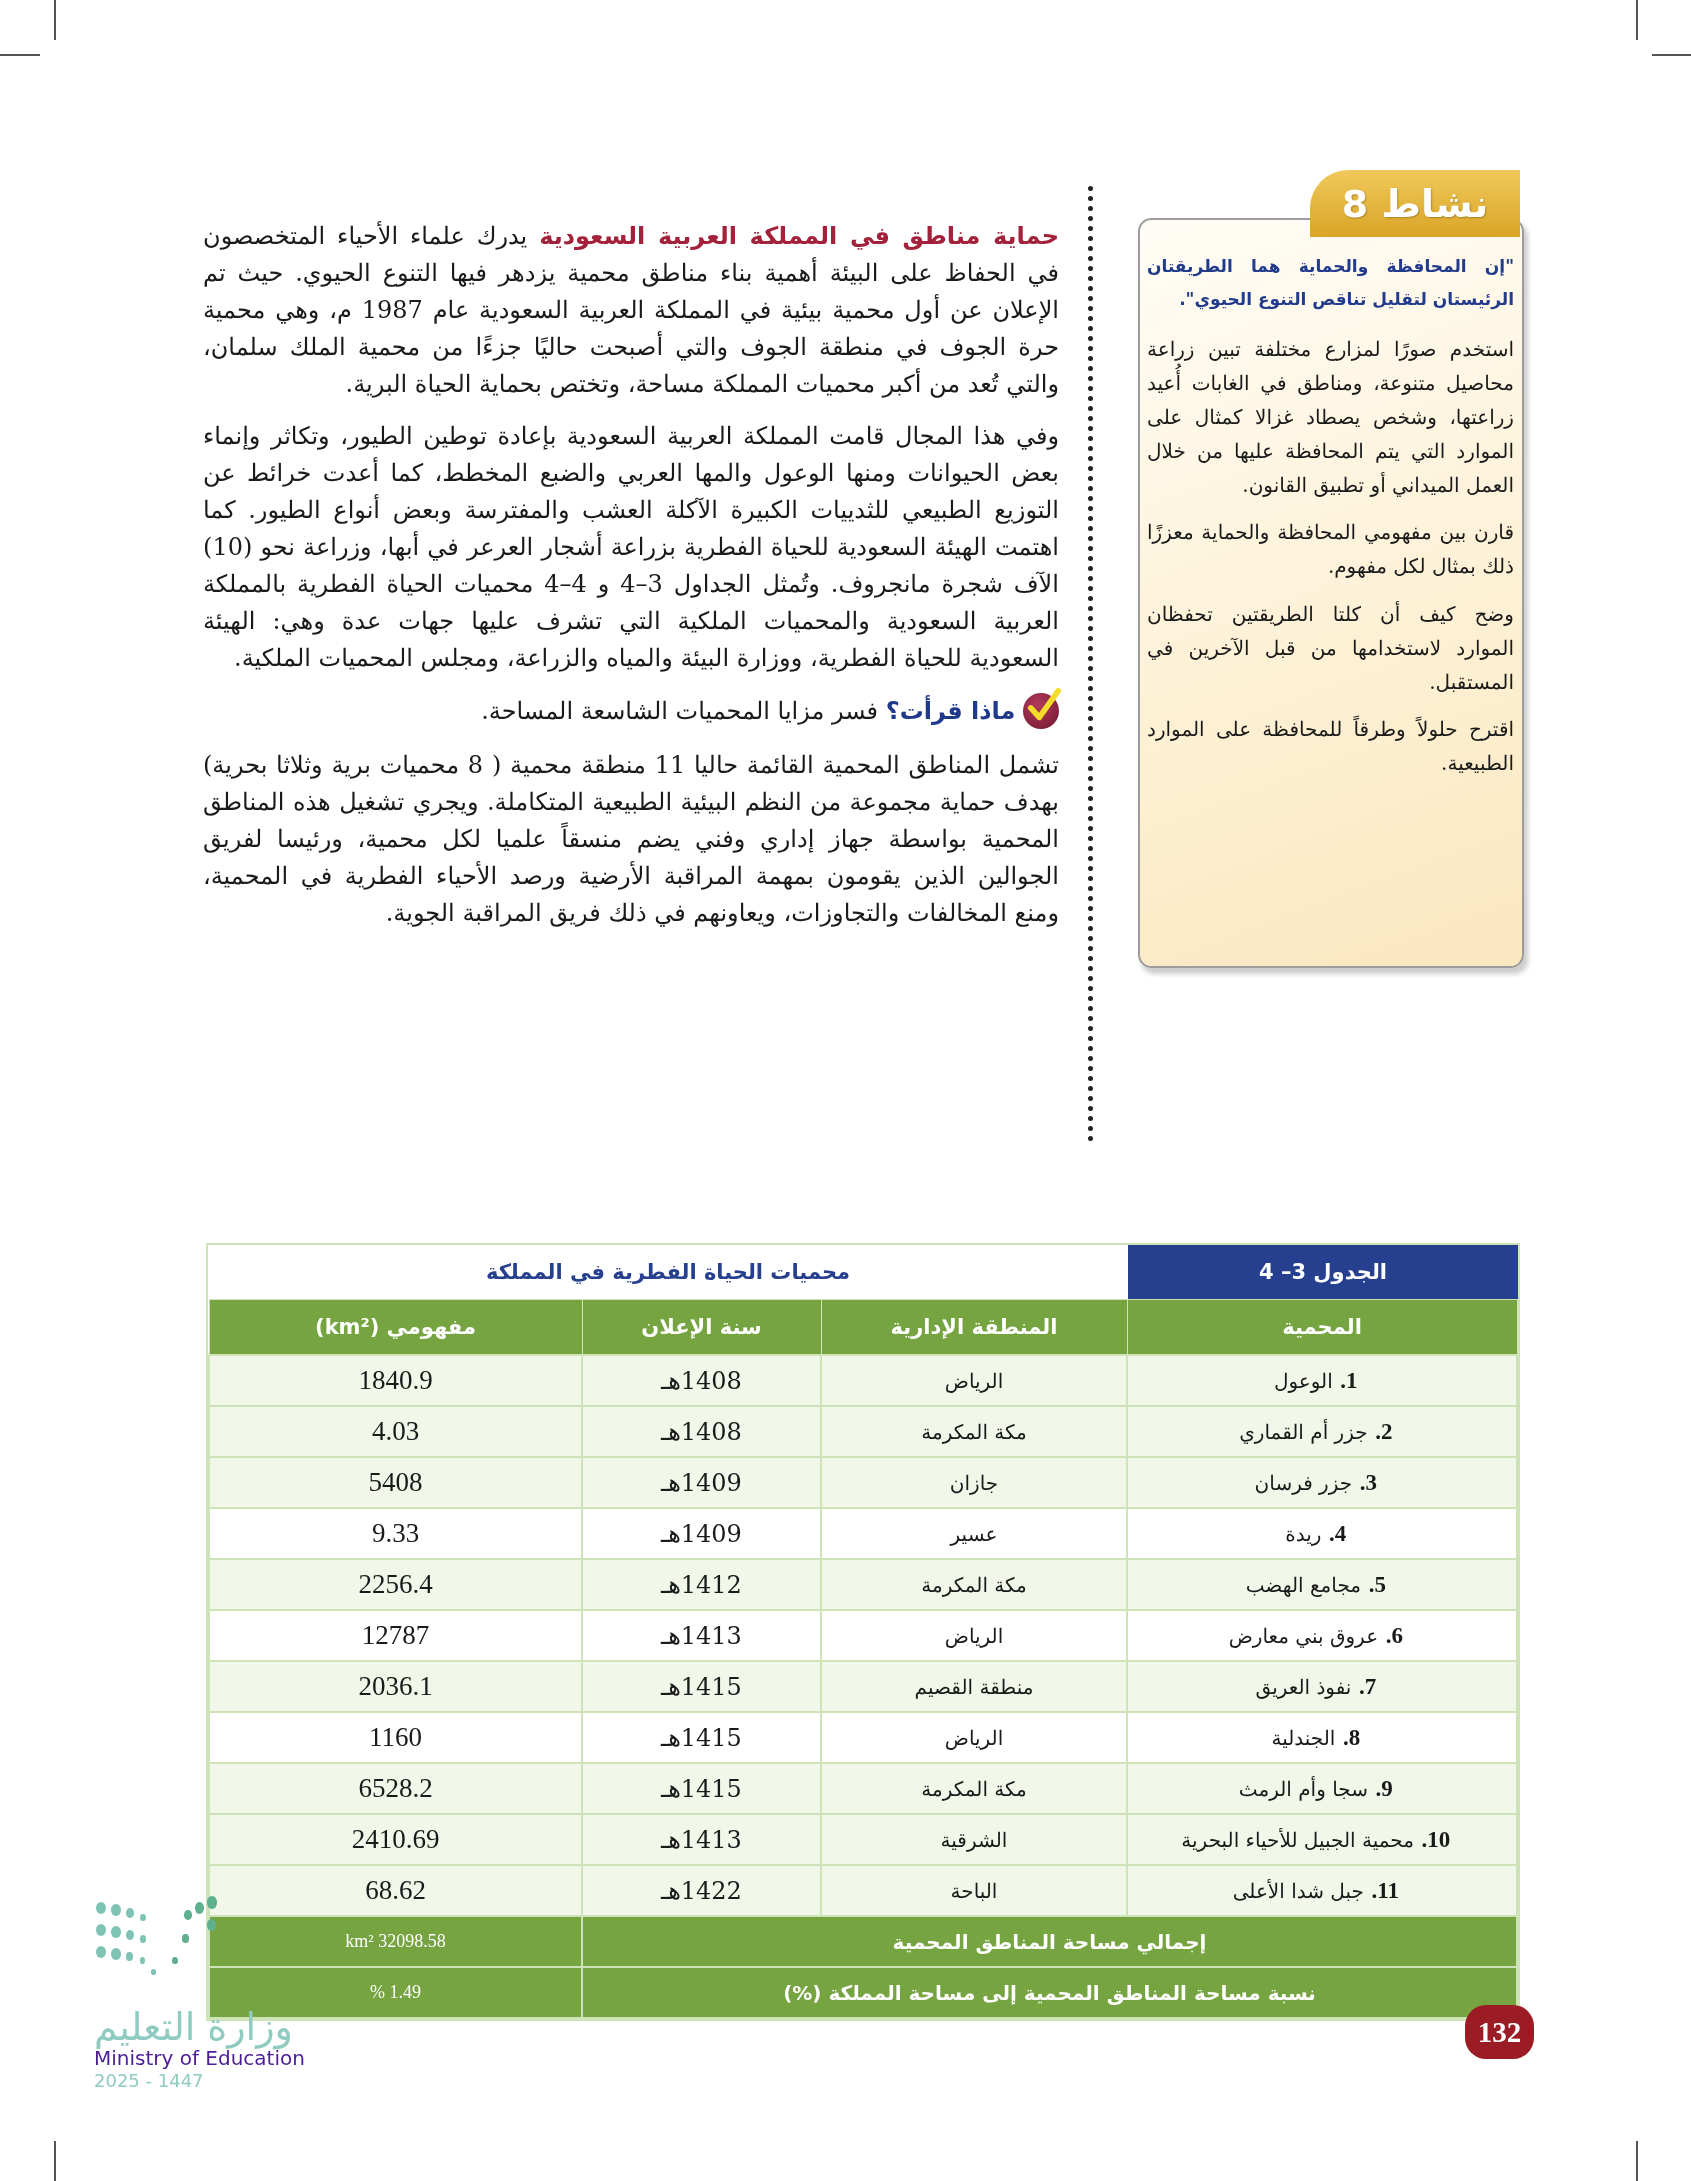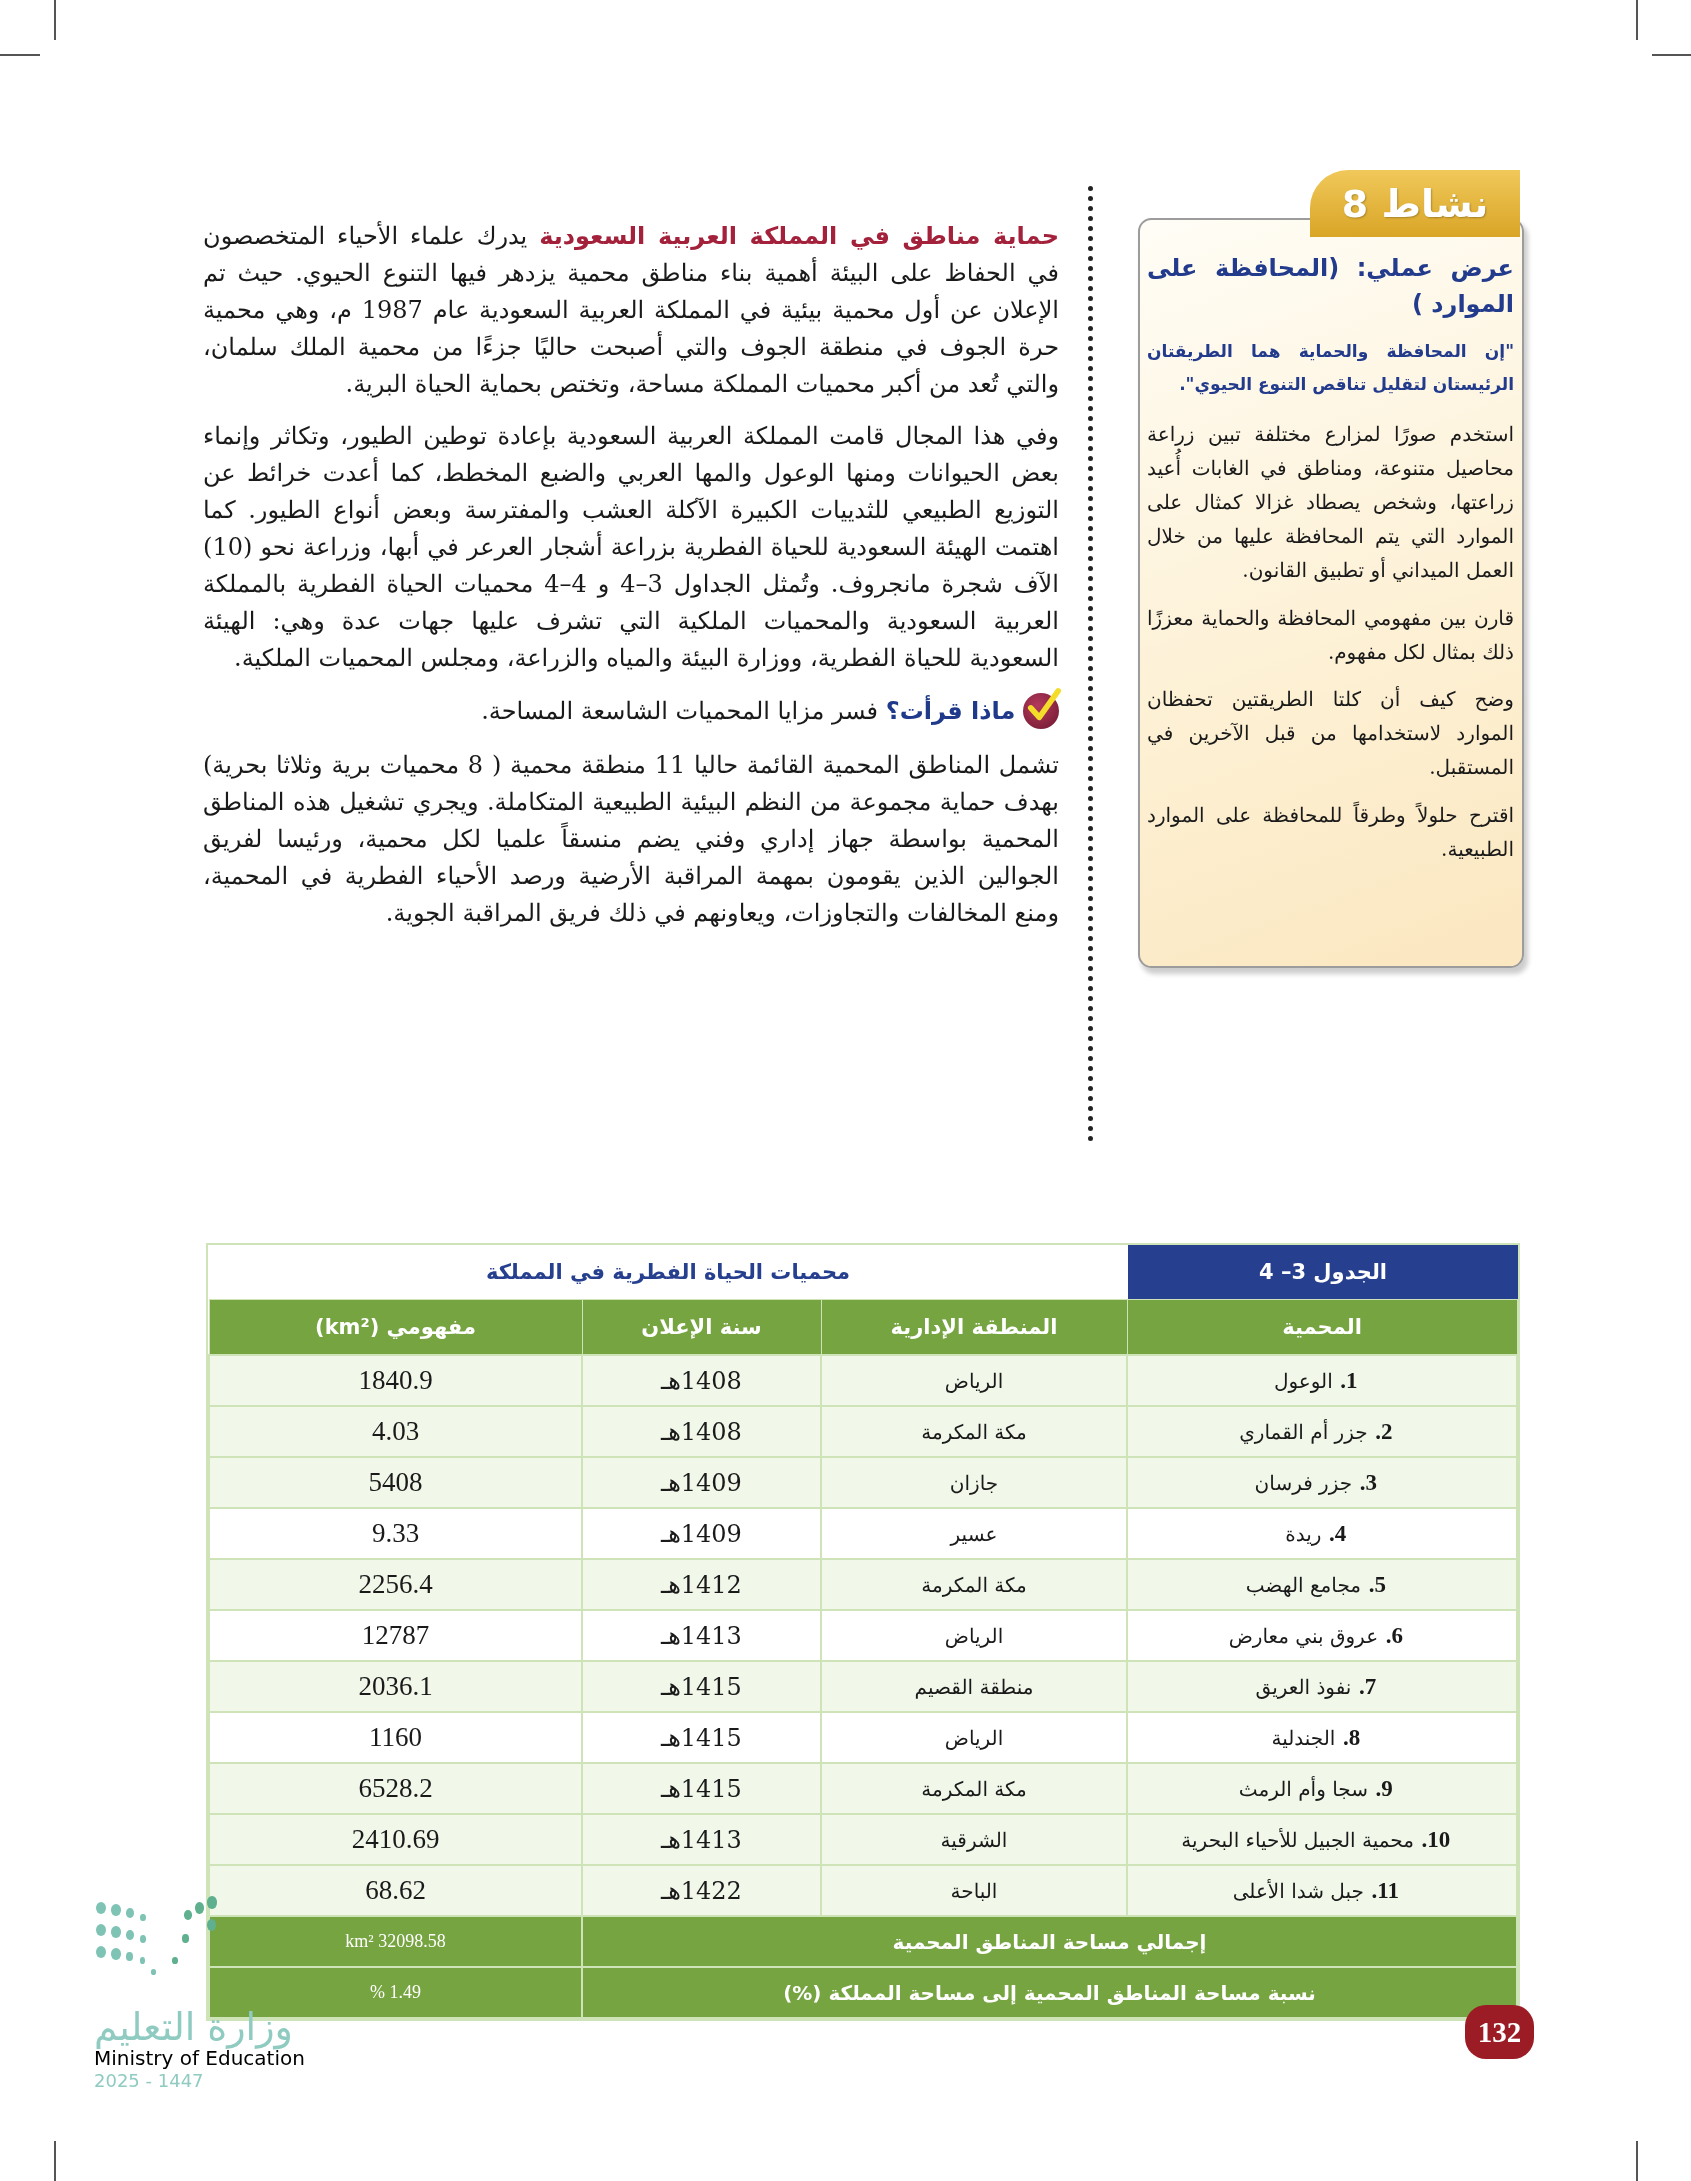--- a/index.html
+++ b/index.html
@@ -36,21 +36,21 @@
   td.year{font-size:24px;}
   tr.sum td{background:#76a441;color:#fff;height:47px;}
   tr.sum td.label{font-weight:bold;font-family:"DejaVu Sans","Liberation Sans",sans-serif;font-size:20px;}
   tr.sum td.val{font-size:18px;font-family:"Liberation Serif",serif;}
   
   .page-num{position:absolute;left:1465px;top:2005px;width:69px;height:54px;background:#9b1c24;border-radius:21px;color:#fff;font-weight:bold;font-size:29px;font-family:"Liberation Serif","DejaVu Serif",serif;display:flex;align-items:center;justify-content:center;}
   .moe{position:absolute;left:88px;top:1881px;width:249px;}
   .moe-dots{position:relative;height:105px;}
   .dot{position:absolute;border-radius:50%;background:#7fc3b5;}
   .moe-ar{position:absolute;left:94px;top:2005px;color:#8fcbc0;font-size:38px;font-family:"DejaVu Sans","Liberation Sans",sans-serif;direction:rtl;letter-spacing:1.9px;}
-  .moe-en{position:absolute;left:94px;top:2046px;color:#000000;font-size:20px;font-family:"DejaVu Sans","Liberation Sans",sans-serif;}
+  .moe-en{position:absolute;left:94px;top:2046px;color:#4c1d95;font-size:20px;font-family:"DejaVu Sans","Liberation Sans",sans-serif;}
   .moe-yr{position:absolute;left:94px;top:2070px;color:#8fcbc0;font-size:18px;font-family:"DejaVu Sans","Liberation Sans",sans-serif;}
 </style>
 </head>
 <body>
 
 <div class="crop" style="left:54px;top:0;width:1.9px;height:40px;"></div>
 <div class="crop" style="left:0;top:54px;width:40px;height:1.9px;"></div>
 <div class="crop" style="left:1636px;top:0;width:1.9px;height:40px;"></div>
 <div class="crop" style="left:1652px;top:54px;width:40px;height:1.9px;"></div>
 <div class="crop" style="left:54px;top:2141px;width:1.9px;height:40px;"></div>
@@ -68,21 +68,20 @@
     <span><span class="what-read-label">ماذا قرأت؟</span><span> فسر مزايا المحميات الشاسعة المساحة.</span></span>
   </div>
   <p>تشمل المناطق المحمية القائمة حاليا 11 منطقة محمية ( 8 محميات برية وثلاثا بحرية) بهدف حماية مجموعة من النظم البيئية الطبيعية المتكاملة. ويجري تشغيل هذه المناطق المحمية بواسطة جهاز إداري وفني يضم منسقاً علميا لكل محمية، ورئيسا لفريق الجوالين الذين يقومون بمهمة المراقبة الأرضية ورصد الأحياء الفطرية في المحمية، ومنع المخالفات والتجاوزات، ويعاونهم في ذلك فريق المراقبة الجوية.</p>
 </div>
 
 <div class="dotted-sep"></div>
 
 <div class="activity"></div>
 <div class="activity-tab">نشاط 8</div>
 <div class="activity-body">
-  <div class="activity-title">عرض عملي: (المحافظة على الموارد )</div>
   <div class="activity-quote">"إن المحافظة والحماية هما الطريقتان الرئيستان لتقليل تناقص التنوع الحيوي".</div>
   <p class="activity-p">استخدم صورًا لمزارع مختلفة تبين زراعة محاصيل متنوعة، ومناطق في الغابات أُعيد زراعتها، وشخص يصطاد غزالا كمثال على الموارد التي يتم المحافظة عليها من خلال العمل الميداني أو تطبيق القانون.</p>
   <p class="activity-p">قارن بين مفهومي المحافظة والحماية معززًا ذلك بمثال لكل مفهوم.</p>
   <p class="activity-p">وضح كيف أن كلتا الطريقتين تحفظان الموارد لاستخدامها من قبل الآخرين في المستقبل.</p>
   <p class="activity-p">اقترح حلولاً وطرقاً للمحافظة على الموارد الطبيعية.</p>
 </div>
 
 <div class="tbl-wrap">
   <div class="tbl-caption">
     <div class="tbl-caption-num">الجدول 3– 4</div>

